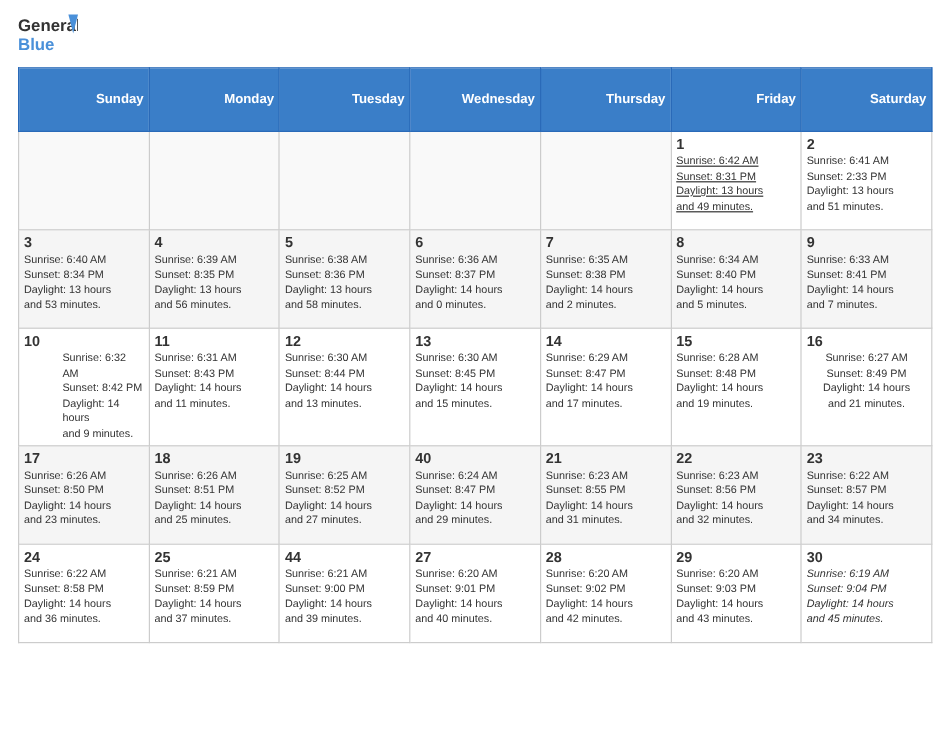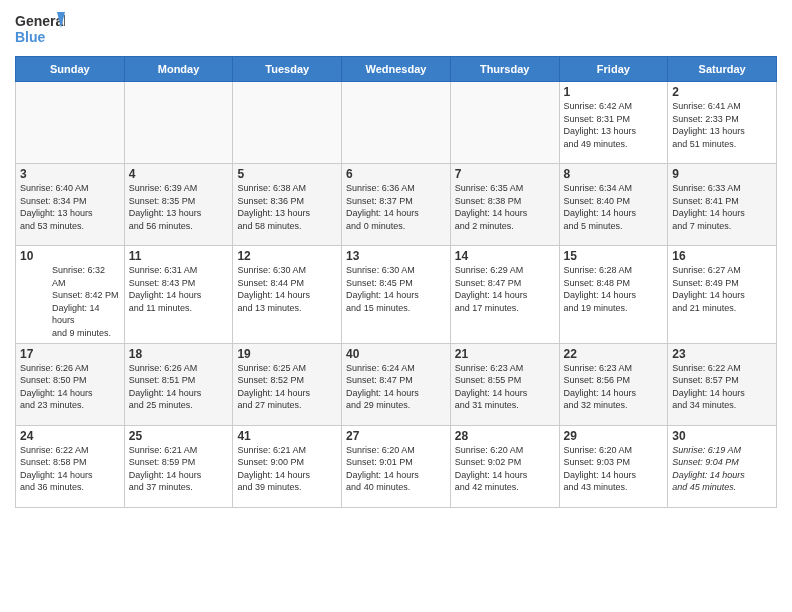--- a/index.html
+++ b/index.html
@@ -40,22 +40,22 @@
     table {
       width: 100%;
       border-collapse: collapse;
       table-layout: fixed;
     }
     thead tr th {
       background: #3a7ec8;
       color: #fff;
       font-size: 11px;
       font-weight: bold;
-      padding: 6px 4px;
-      text-align: center;
+      padding: 20px 4px;
+      text-align: right;
       border: 1px solid #2a6ab8;
       margin-left: 44px;
     }
     tbody tr td {
       border: 1px solid #ccc;
       vertical-align: top;
       padding: 3px 4px;
       height: 82px;
       font-size: 9.5px;
       color: #333;
@@ -112,21 +112,21 @@
     </thead>
     <tbody id="calendar-body">
     <tr>
           <td class="empty-cell"></td>
           <td class="empty-cell"></td>
           <td class="empty-cell"></td>
           <td class="empty-cell"></td>
           <td class="empty-cell"></td>
           <td>
             <span class="day-num">1</span>
-            <div class="day-info" style="white-space: pre-line;">Sunrise: 6:42 AM
+            <div class="day-info" style="white-space: pre-line; text-decoration: underline;">Sunrise: 6:42 AM
 Sunset: 8:31 PM
 Daylight: 13 hours
 and 49 minutes.</div>
           </td>
           <td>
             <span class="day-num">2</span>
             <div class="day-info" style="white-space: pre-line;">Sunrise: 6:41 AM
 Sunset: 2:33 PM
 Daylight: 13 hours
 and 51 minutes.</div>
@@ -221,21 +221,21 @@
           </td>
           <td>
             <span class="day-num">15</span>
             <div class="day-info" style="white-space: pre-line;">Sunrise: 6:28 AM
 Sunset: 8:48 PM
 Daylight: 14 hours
 and 19 minutes.</div>
           </td>
           <td>
             <span class="day-num">16</span>
-            <div class="day-info" style="white-space: pre-line;">Sunrise: 6:27 AM
+            <div class="day-info" style="white-space: pre-line; text-align: center;">Sunrise: 6:27 AM
 Sunset: 8:49 PM
 Daylight: 14 hours
 and 21 minutes.</div>
           </td>
         </tr>
         <tr>
           <td>
             <span class="day-num">17</span>
             <div class="day-info" style="white-space: pre-line;">Sunrise: 6:26 AM
 Sunset: 8:50 PM
@@ -294,21 +294,21 @@
 and 36 minutes.</div>
           </td>
           <td>
             <span class="day-num">25</span>
             <div class="day-info" style="white-space: pre-line;">Sunrise: 6:21 AM
 Sunset: 8:59 PM
 Daylight: 14 hours
 and 37 minutes.</div>
           </td>
           <td>
-            <span class="day-num">41</span>
+            <span class="day-num">44</span>
             <div class="day-info" style="white-space: pre-line;">Sunrise: 6:21 AM
 Sunset: 9:00 PM
 Daylight: 14 hours
 and 39 minutes.</div>
           </td>
           <td>
             <span class="day-num">27</span>
             <div class="day-info" style="white-space: pre-line;">Sunrise: 6:20 AM
 Sunset: 9:01 PM
 Daylight: 14 hours

